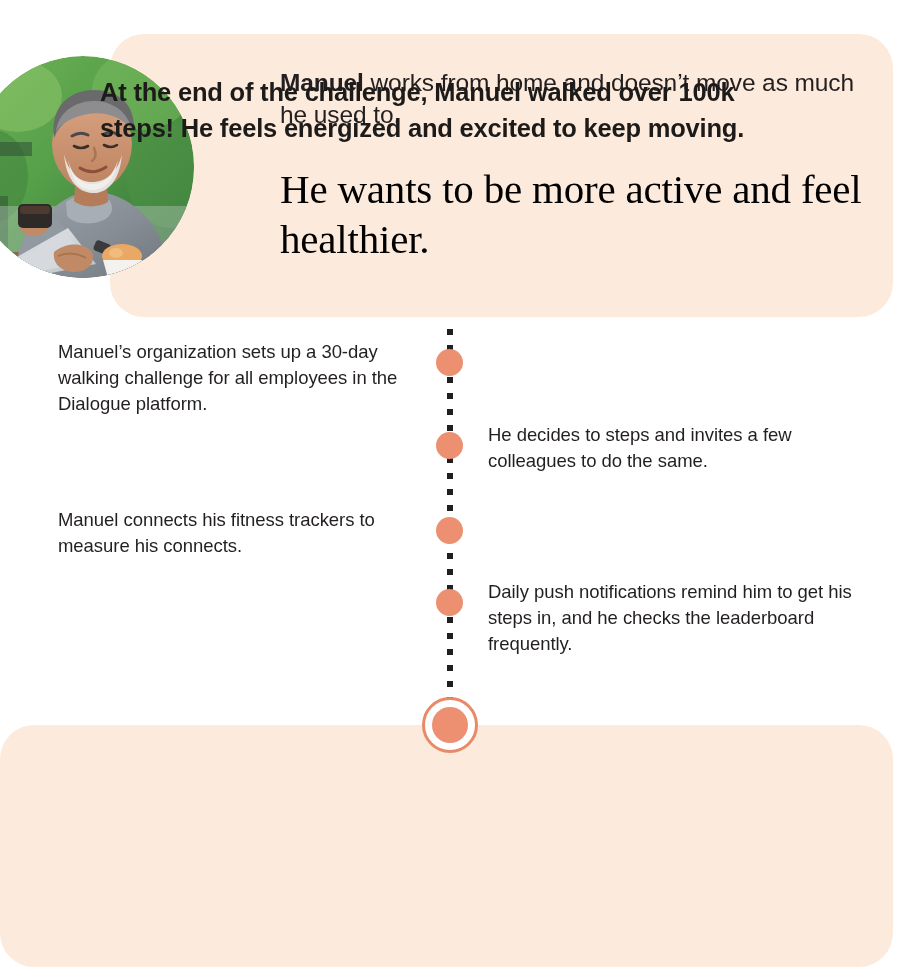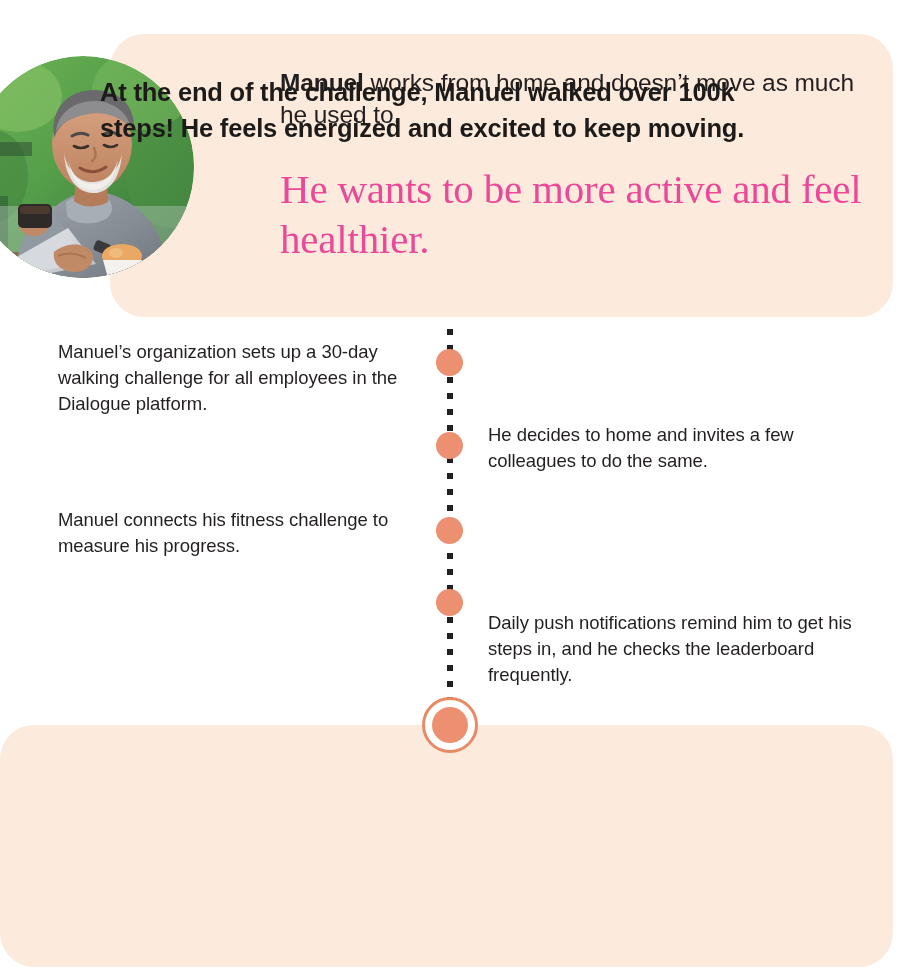--- a/index.html
+++ b/index.html
@@ -51,21 +51,21 @@
     margin: 0;
   }
   .hero-intro .name {
     font-weight: bold;
   }
 
   .hero-headline {
     font-family: "Liberation Serif", serif;
     font-size: 41px;
     line-height: 1.24;
-    color: #ec4899;
+    color: #000000;
     letter-spacing: -0.2px;
     margin: 0;
     padding-top: 32px;
     font-weight: normal;
   }
 
   
   .portrait {
     position: absolute;
     left: -28px;
@@ -267,27 +267,27 @@
     </svg>
   </div>
 
   <div class="timeline">
     <div class="timeline-line"></div>
 
     <div class="tl-dot" style="top:32px;"></div>
     <div class="tl-item left" style="top:22px;">Manuel’s organization sets up a 30-day walking challenge for all employees in the Dialogue platform.</div>
 
     <div class="tl-dot" style="top:115px;"></div>
-    <div class="tl-item right" style="top:105px;">He decides to home and invites a few colleagues to do the same.</div>
+    <div class="tl-item right" style="top:105px;">He decides to steps and invites a few colleagues to do the same.</div>
 
     <div class="tl-dot" style="top:200px;"></div>
-    <div class="tl-item left" style="top:190px;">Manuel connects his fitness challenge to measure his progress.</div>
+    <div class="tl-item left" style="top:190px;">Manuel connects his fitness trackers to measure his connects.</div>
 
     <div class="tl-dot" style="top:272px;"></div>
-    <div class="tl-item right" style="top:262px;margin-top:31px;">Daily push notifications remind him to get his steps in, and he checks the leaderboard frequently.</div>
+    <div class="tl-item right" style="top:262px;">Daily push notifications remind him to get his steps in, and he checks the leaderboard frequently.</div>
   </div>
 
   <div class="final-dot">
     <div class="core"></div>
   </div>
 
   <div class="conclusion-card"></div>
   <div class="conclusion-text">At the end of the challenge, Manuel walked over 100k steps! He feels energized and excited to keep moving.</div>
 
 </div>

